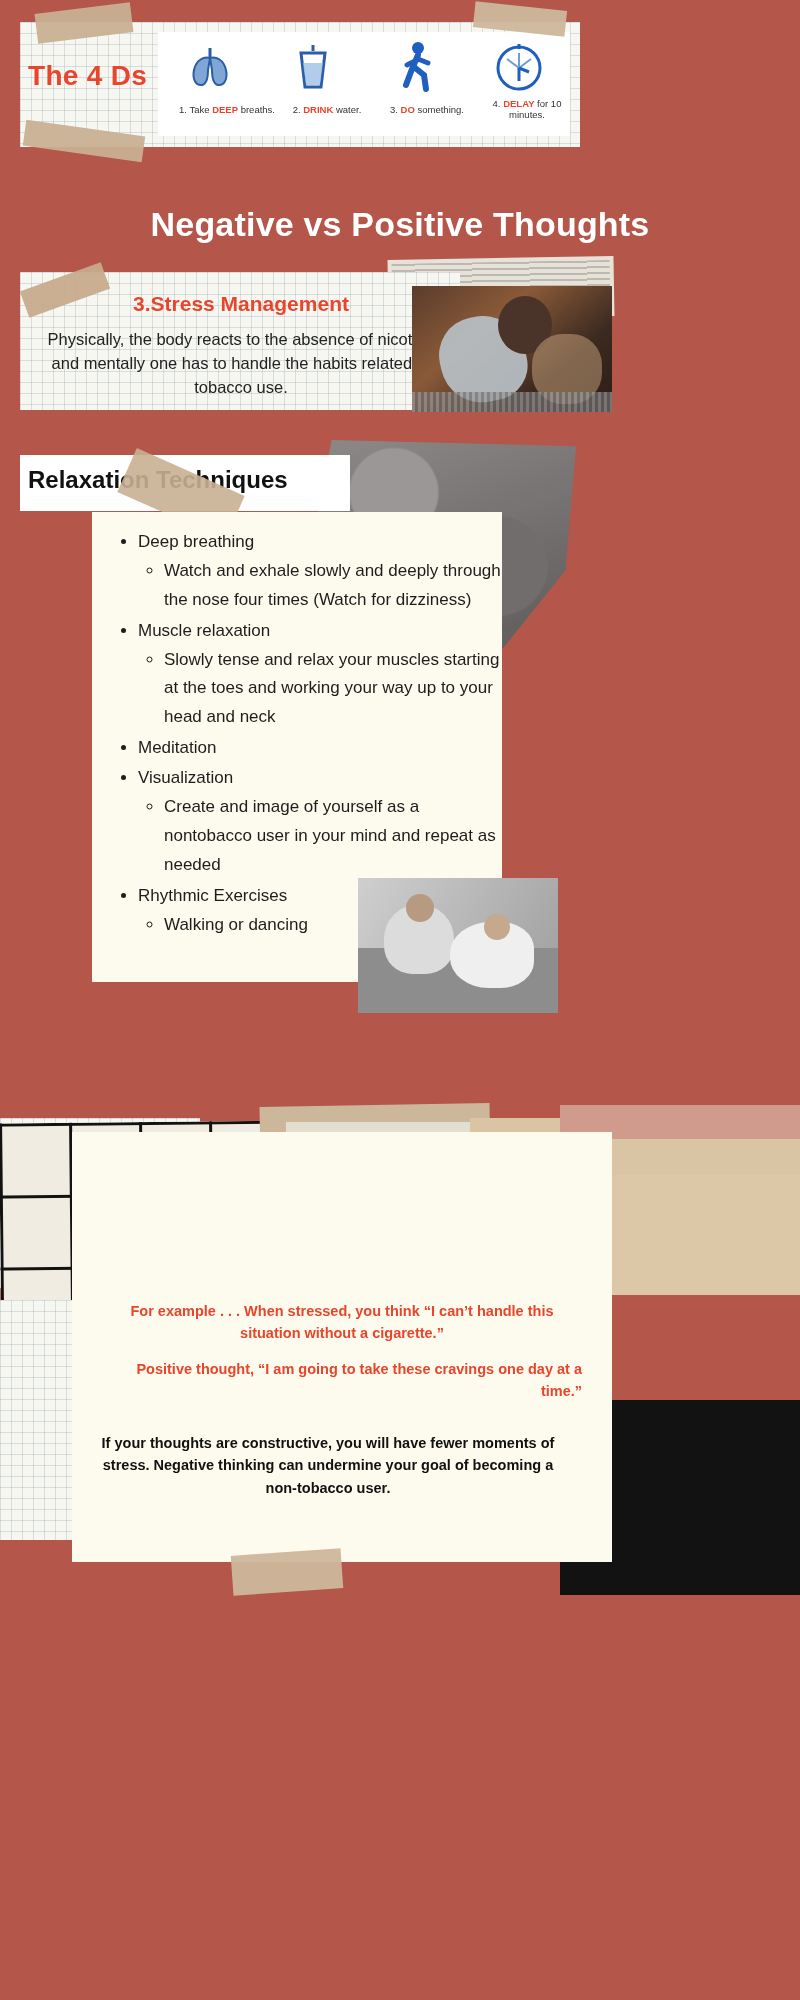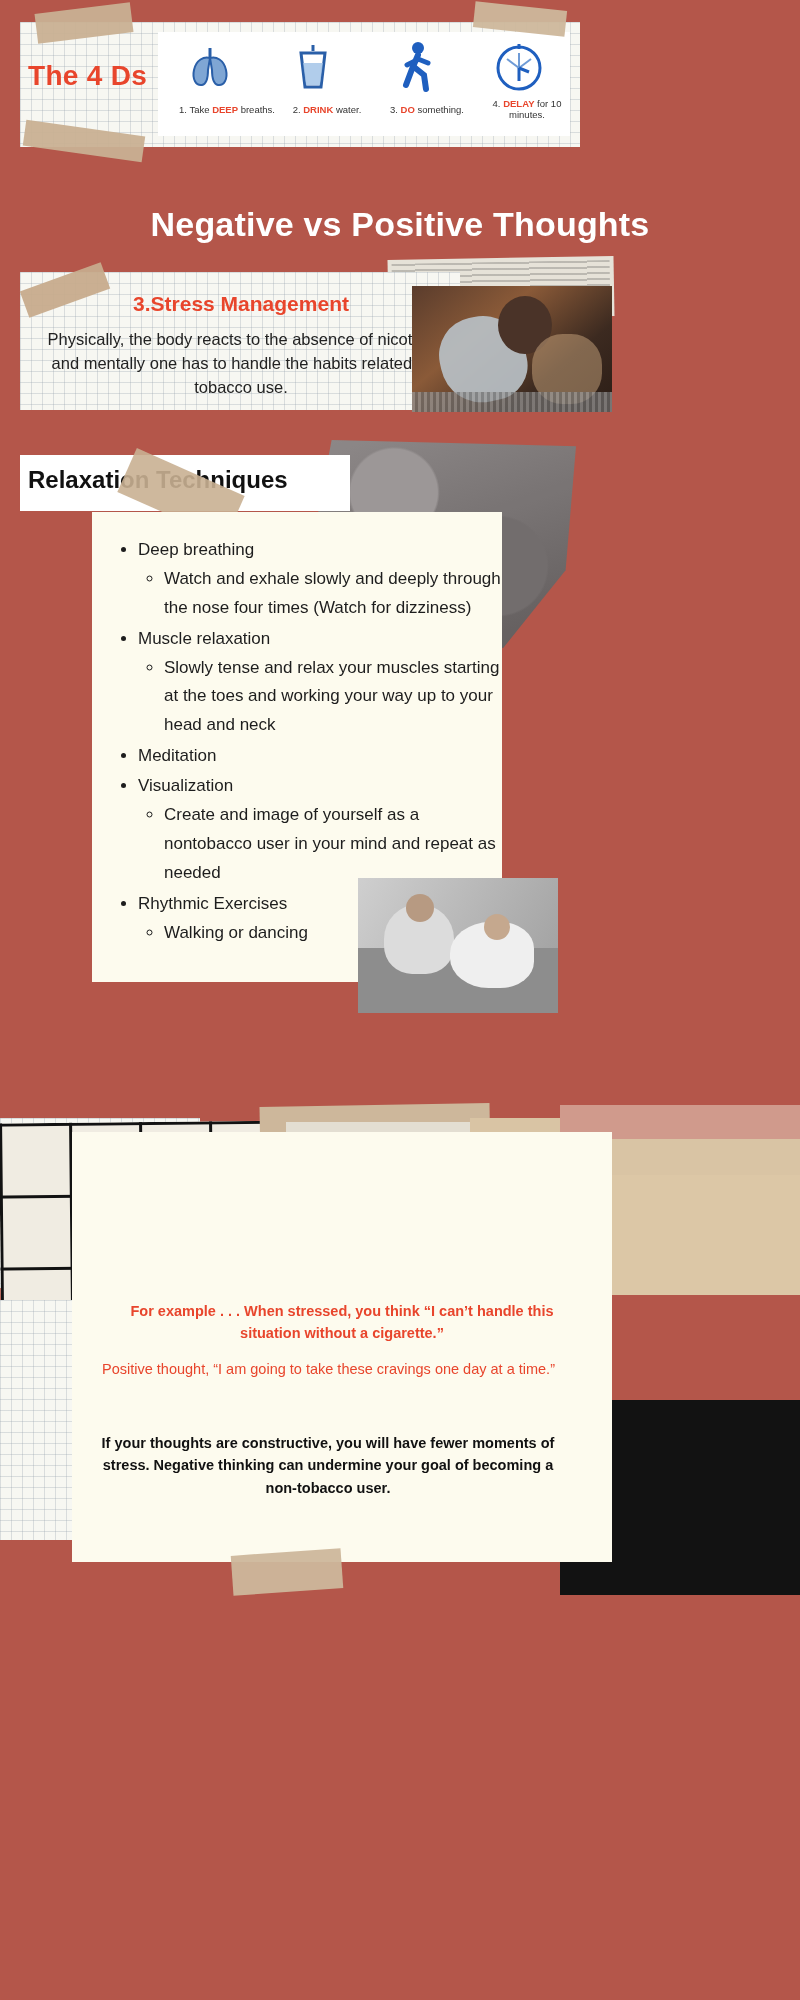--- a/index.html
+++ b/index.html
@@ -189,21 +189,20 @@
   
   #list-card {
     left: 92px; top: 512px; width: 410px; height: 470px;
     background: #fdfbee;
   }
   #list-wrap {
     left: 112px; top: 528px; width: 392px;
     color: #1d1d1d;
     font-size: 17px;
     line-height: 1.7;
-    margin-top: 8px;
   }
   ul.lvl1 { margin: 0; padding-left: 26px; list-style: disc; }
   ul.lvl2 { margin: 0 0 2px 0; padding-left: 26px; list-style: circle; }
   ul.lvl1 > li { margin-bottom: 1px; }
 
   
   #photo-relax {
     left: 358px; top: 878px; width: 200px; height: 135px;
     background: linear-gradient(120deg,#cfcfcf,#9d9d9d);
     overflow: hidden;
@@ -281,21 +280,21 @@
     text-align: center; font-weight: bold; font-size: 14.5px; color: #111;
     line-height: 1.55;
   }
   #bottom-p2 {
     left: 110px; top: 1300px; width: 464px;
     text-align: center; font-weight: bold; font-size: 14.5px; color: #e8452c;
     line-height: 1.55;
   }
   #bottom-p3 {
     left: 102px; top: 1358px; width: 480px;
-    text-align: left; font-weight: normal; font-size: 14.5px; color: #e8452c;
+    text-align: right; font-weight: bold; font-size: 14.5px; color: #e8452c;
     line-height: 1.55;
   }
   #bottom-p4 {
     left: 96px; top: 1432px; width: 464px;
     text-align: center; font-weight: bold; font-size: 14.5px; color: #111;
     line-height: 1.55;
   }
   #tape-bottom {
     left: 232px; top: 1552px; width: 110px; height: 40px;
     background: #cdb79b; transform: rotate(-4deg);

